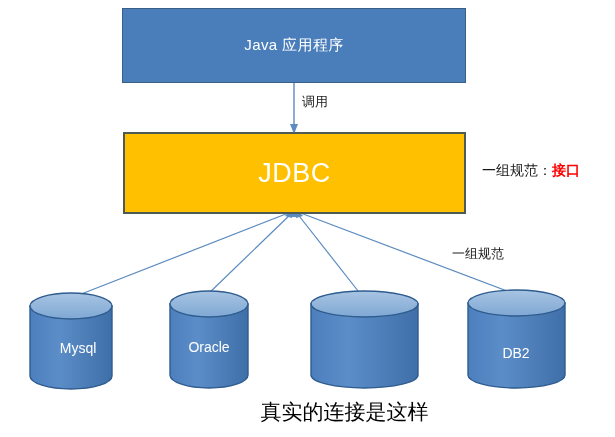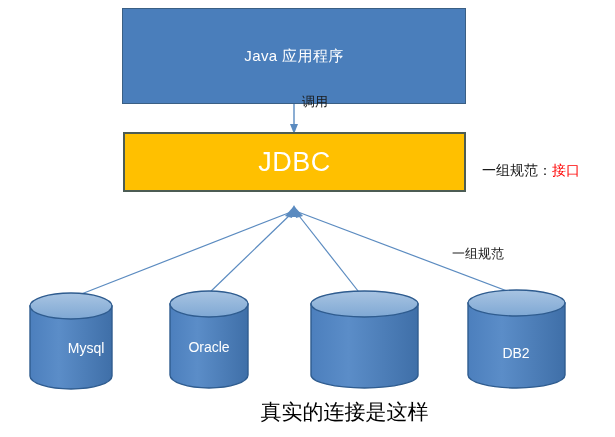--- a/index.html
+++ b/index.html
@@ -30,31 +30,31 @@
     box-sizing: border-box;
     display: flex;
     align-items: center;
     justify-content: center;
     color: #ffffff;
   }
   #app-box {
     left: 122px;
     top: 8px;
     width: 344px;
-    height: 96px;
+    height: 75px;
     background: #4A7EBB;
     border: 1.5px solid #3A5F84;
     font-size: 15px;
     letter-spacing: 0.4px;
   }
   #jdbc-box {
     left: 123px;
     top: 132px;
     width: 343px;
-    height: 60px;
+    height: 82px;
     background: #FFC000;
     border: 2px solid #4C5C54;
     font-size: 27px;
     letter-spacing: 0.5px;
   }
   .cyl-label {
     position: absolute;
     color: #ffffff;
     font-size: 14px;
     text-align: center;
@@ -79,21 +79,21 @@
     font-family: "DejaVu Sans", "Liberation Sans", sans-serif;
   }
   #spec-label {
     left: 482px;
     top: 162px;
     font-size: 14px;
     font-family: "DejaVu Sans", "Liberation Sans", sans-serif;
   }
   #spec-label .red {
     color: #FF0000;
-    font-weight: normal;
+    font-weight: bold;
     text-align: right;
   }
   #caption {
     position: absolute;
     left: 0;
     top: 398px;
     width: 615px;
     text-align: center;
     font-size: 21px;
     color: #000000;
@@ -163,19 +163,19 @@
   <div class="box" id="jdbc-box">
     <span>JDBC</span>
   </div>
 
   <div class="note" id="spec-label">
     <span>一组规范：</span><span class="red">接口</span>
   </div>
 
   <div class="note" id="impl-label">一组规范</div>
 
-  <div class="cyl-label" style="left:86px;  top:348px;">Mysql</div>
+  <div class="cyl-label" style="left:78px;  top:348px;">Mysql</div>
   <div class="cyl-label" style="left:209px; top:347px;">Oracle</div>
   <div class="cyl-label" style="left:516px; top:353px;">DB2</div>
 
   <div id="caption">真实的连接是这样</div>
 
 </div>
 
 </body></html>

